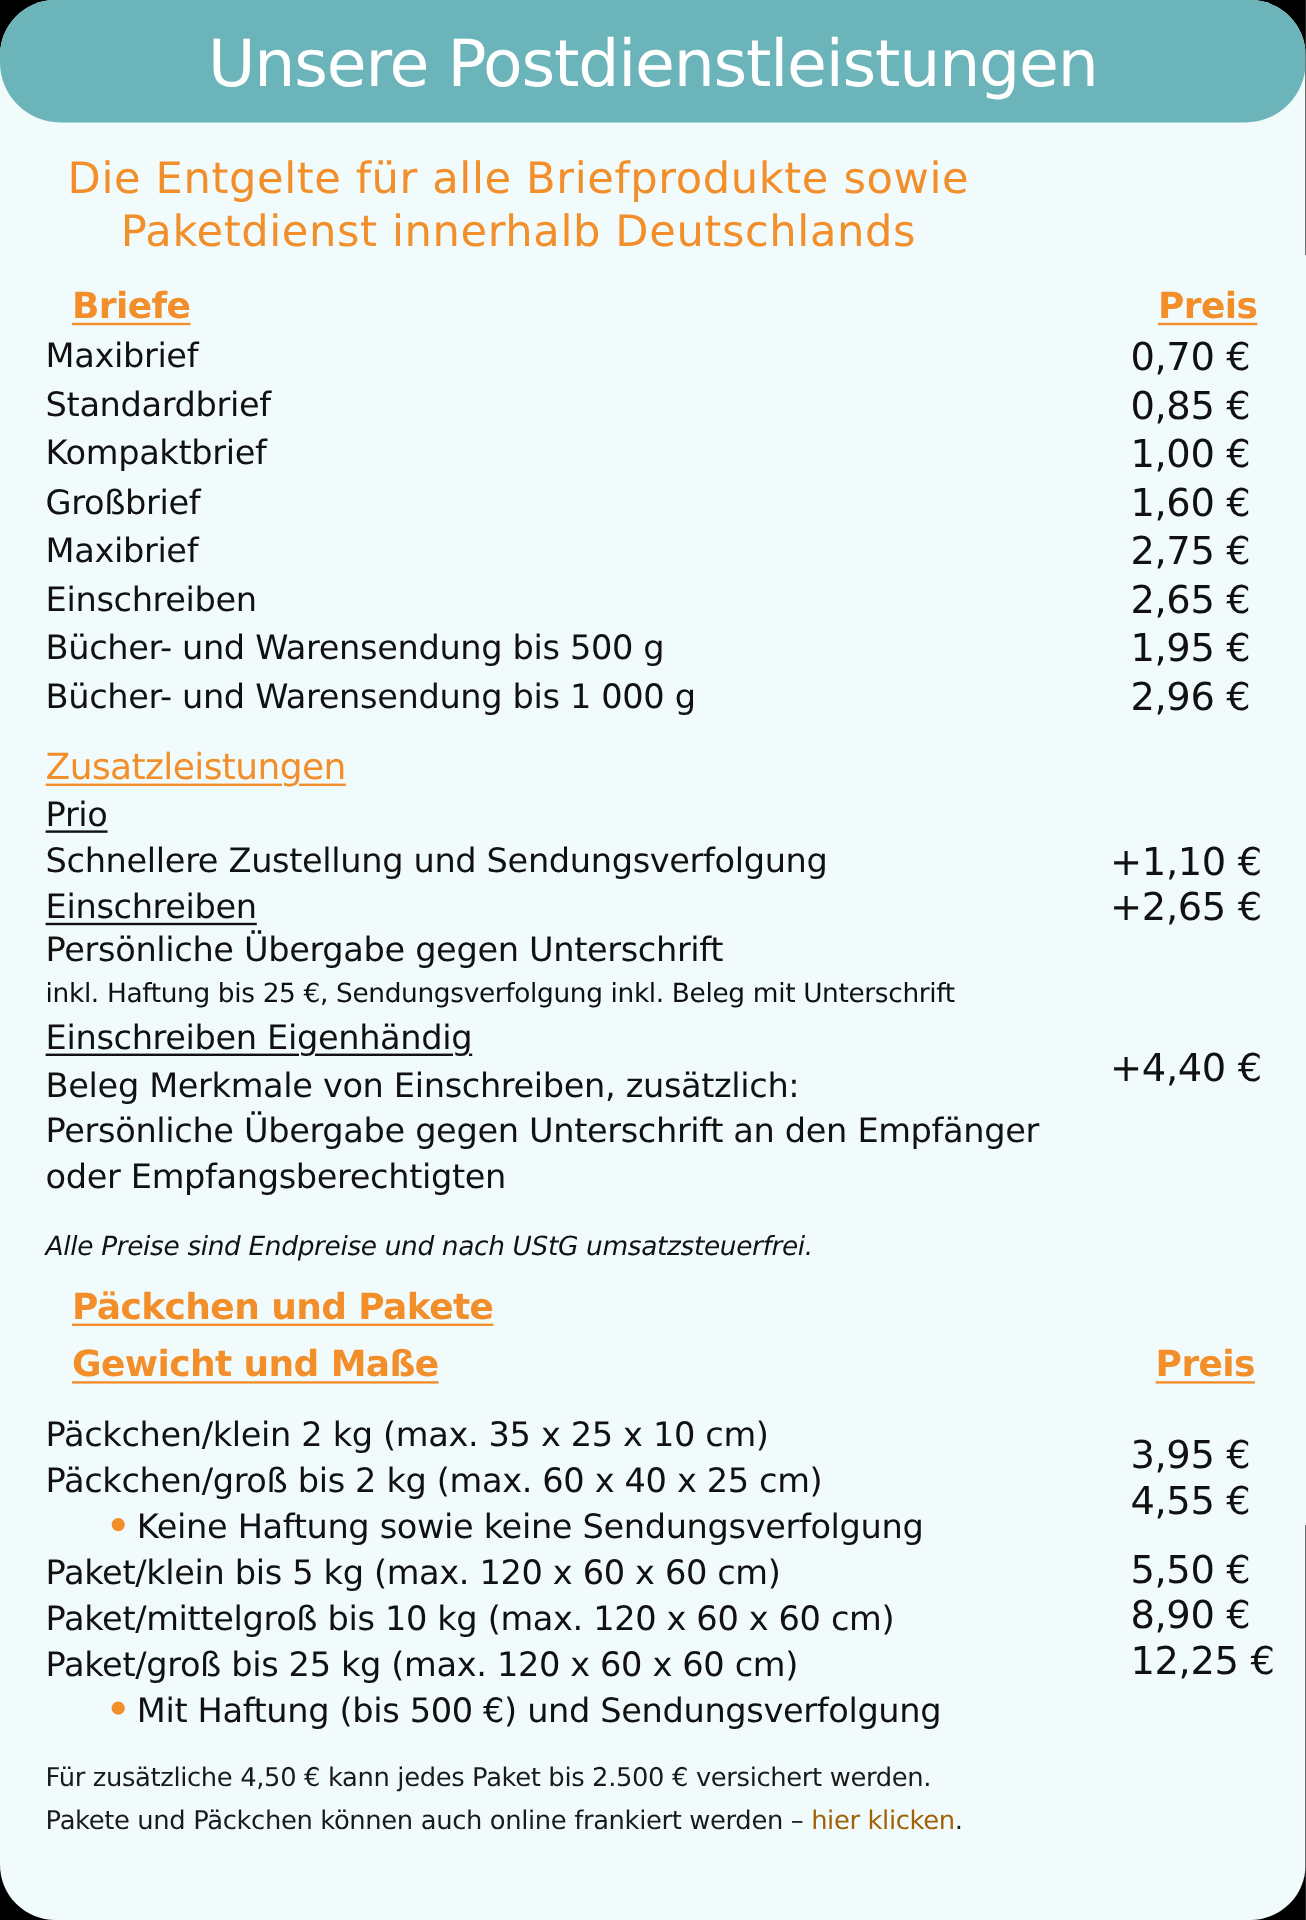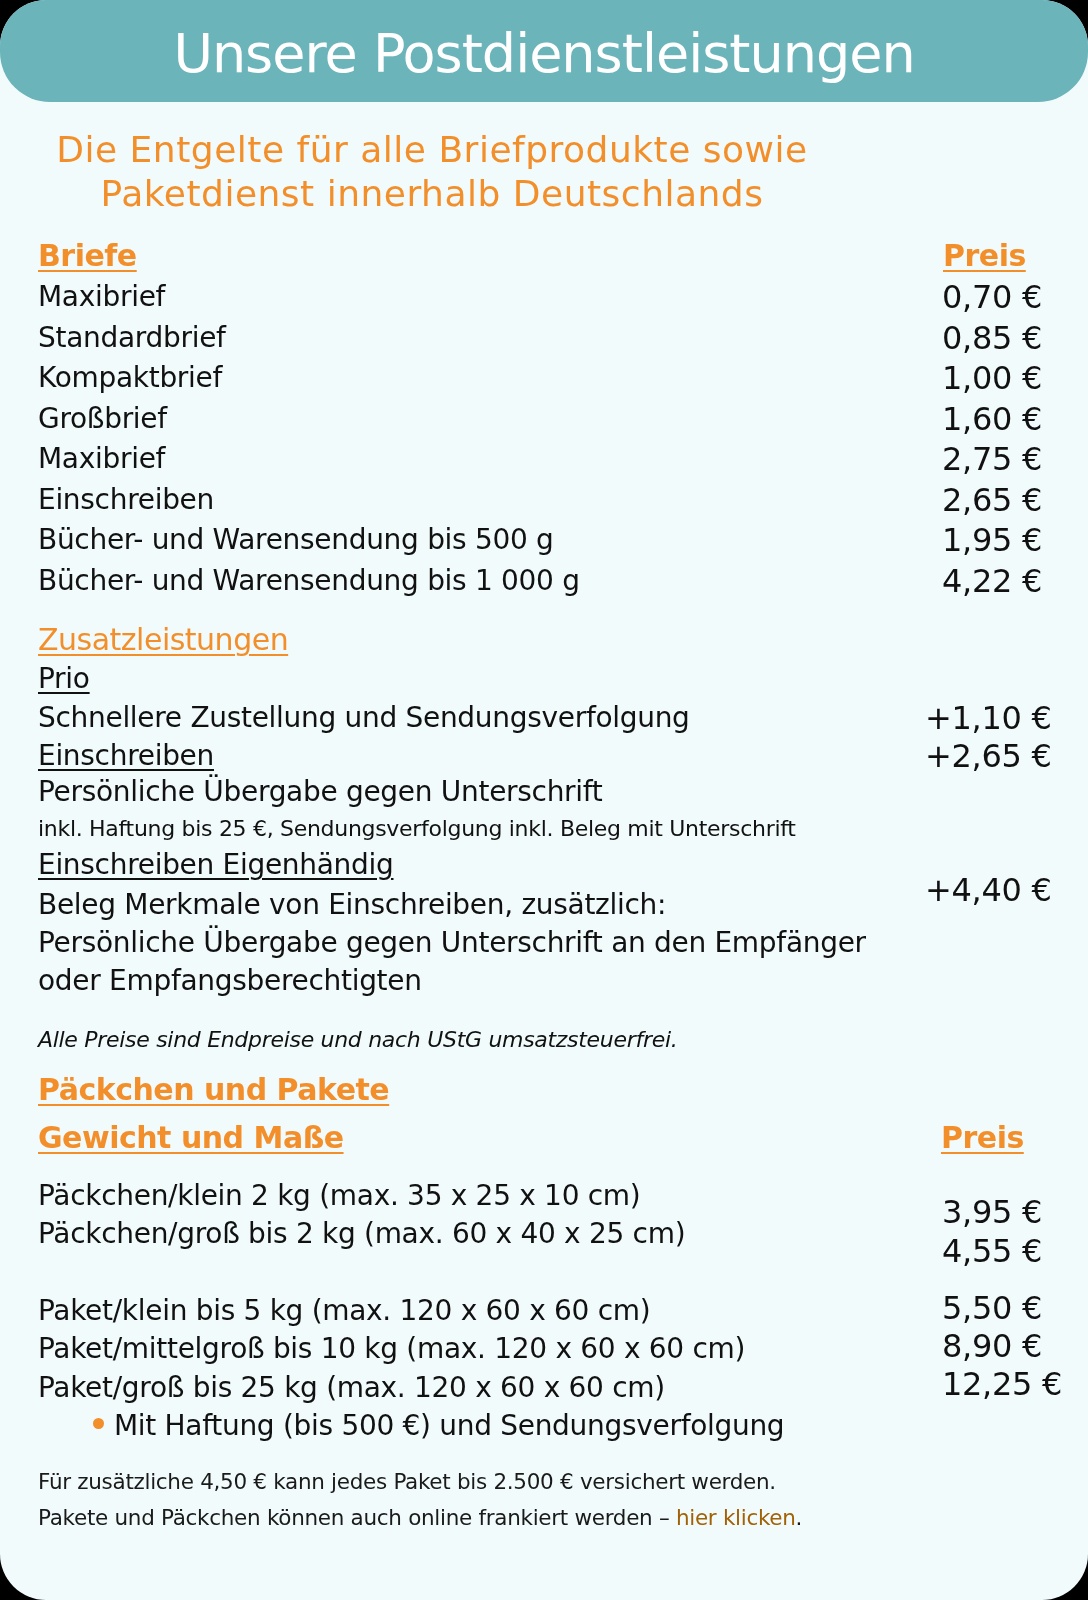--- a/index.html
+++ b/index.html
@@ -61,20 +61,21 @@
       color: #f28f2b;
       font-size: 30px;
       line-height: 40px;
       text-decoration: underline;
       text-underline-offset: 4px;
       text-decoration-thickness: 2px;
       letter-spacing: -0.5px;
     }
     .sec-head.bold {
       font-weight: bold;
+      margin-left: 22px;
     }
     .row-text {
       font-size: 28px;
       line-height: 40px;
       letter-spacing: -0.3px;
     }
     .price {
       font-size: 32px;
       line-height: 40px;
       letter-spacing: -0.3px;
@@ -152,21 +153,21 @@
   <div class="abs row-text" style="left:38px; top:439px;">Maxibrief</div>
   <div class="abs price" style="left:942px; top:439px;">2,75 €</div>
 
   <div class="abs row-text" style="left:38px; top:480px;">Einschreiben</div>
   <div class="abs price" style="left:942px; top:480px;">2,65 €</div>
 
   <div class="abs row-text" style="left:38px; top:520px;">Bücher- und Warensendung bis 500 g</div>
   <div class="abs price" style="left:942px; top:520px;">1,95 €</div>
 
   <div class="abs row-text" style="left:38px; top:561px;">Bücher- und Warensendung bis 1 000 g</div>
-  <div class="abs price" style="left:942px; top:561px;">4,22 €</div>
+  <div class="abs price" style="left:942px; top:561px;">2,96 €</div>
 
   <div class="abs sec-head" style="left:38px; top:620px;">Zusatzleistungen</div>
 
   <div class="abs sub-head" style="left:38px; top:660px;">Prio</div>
   <div class="abs row-text" style="left:38px; top:698px;">Schnellere Zustellung und Sendungsverfolgung</div>
   <div class="abs price" style="left:925px; top:698px;">+1,10 €</div>
 
   <div class="abs sub-head" style="left:38px; top:737px;">Einschreiben</div>
   <div class="abs price" style="left:925px; top:736px;">+2,65 €</div>
   <div class="abs row-text" style="left:38px; top:772px;">Persönliche Übergabe gegen Unterschrift</div>
@@ -183,20 +184,23 @@
   <div class="abs sec-head bold" style="left:38px; top:1070px;">Päckchen und Pakete</div>
   <div class="abs sec-head bold" style="left:38px; top:1118px;">Gewicht und Maße</div>
   <div class="abs sec-head bold" style="left:941px; top:1118px;">Preis</div>
 
   <div class="abs row-text" style="left:38px; top:1176px;">Päckchen/klein 2 kg (max. 35 x 25 x 10 cm)</div>
   <div class="abs price" style="left:942px; top:1192px;">3,95 €</div>
 
   <div class="abs row-text" style="left:38px; top:1214px;">Päckchen/groß bis 2 kg (max. 60 x 40 x 25 cm)</div>
   <div class="abs price" style="left:942px; top:1231px;">4,55 €</div>
 
+  <div class="abs row-text" style="left:93px; top:1253px;">
+    <span class="bullet"></span><span>Keine Haftung sowie keine Sendungsverfolgung</span>
+  </div>
 
   <div class="abs row-text" style="left:38px; top:1291px;">Paket/klein bis 5 kg (max. 120 x 60 x 60 cm)</div>
   <div class="abs price" style="left:942px; top:1288px;">5,50 €</div>
 
   <div class="abs row-text" style="left:38px; top:1329px;">Paket/mittelgroß bis 10 kg (max. 120 x 60 x 60 cm)</div>
   <div class="abs price" style="left:942px; top:1326px;">8,90 €</div>
 
   <div class="abs row-text" style="left:38px; top:1368px;">Paket/groß bis 25 kg (max. 120 x 60 x 60 cm)</div>
   <div class="abs price" style="left:942px; top:1364px;">12,25 €</div>
 

